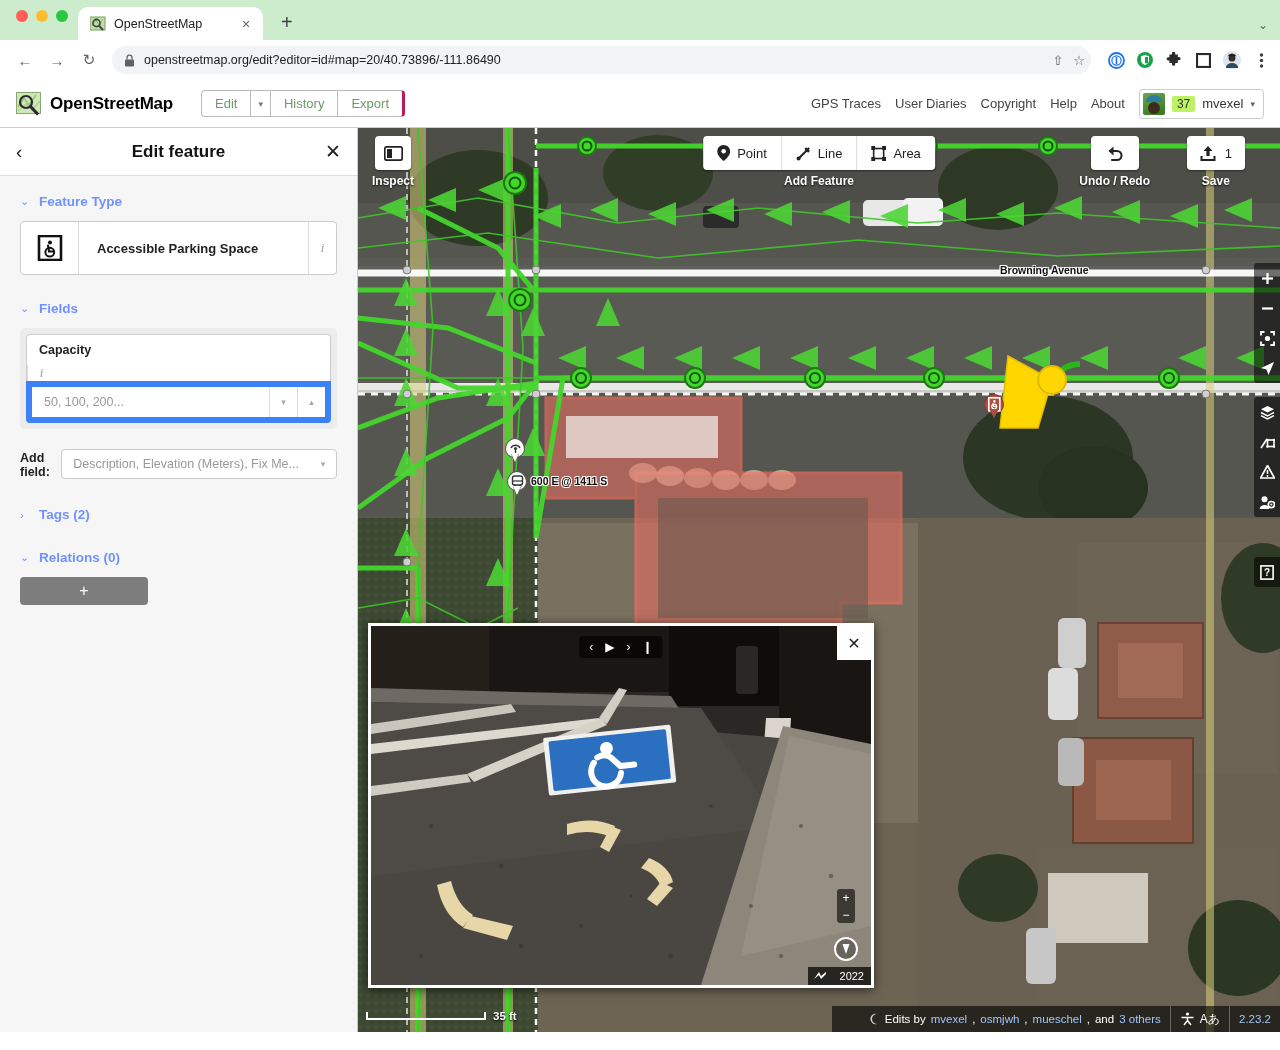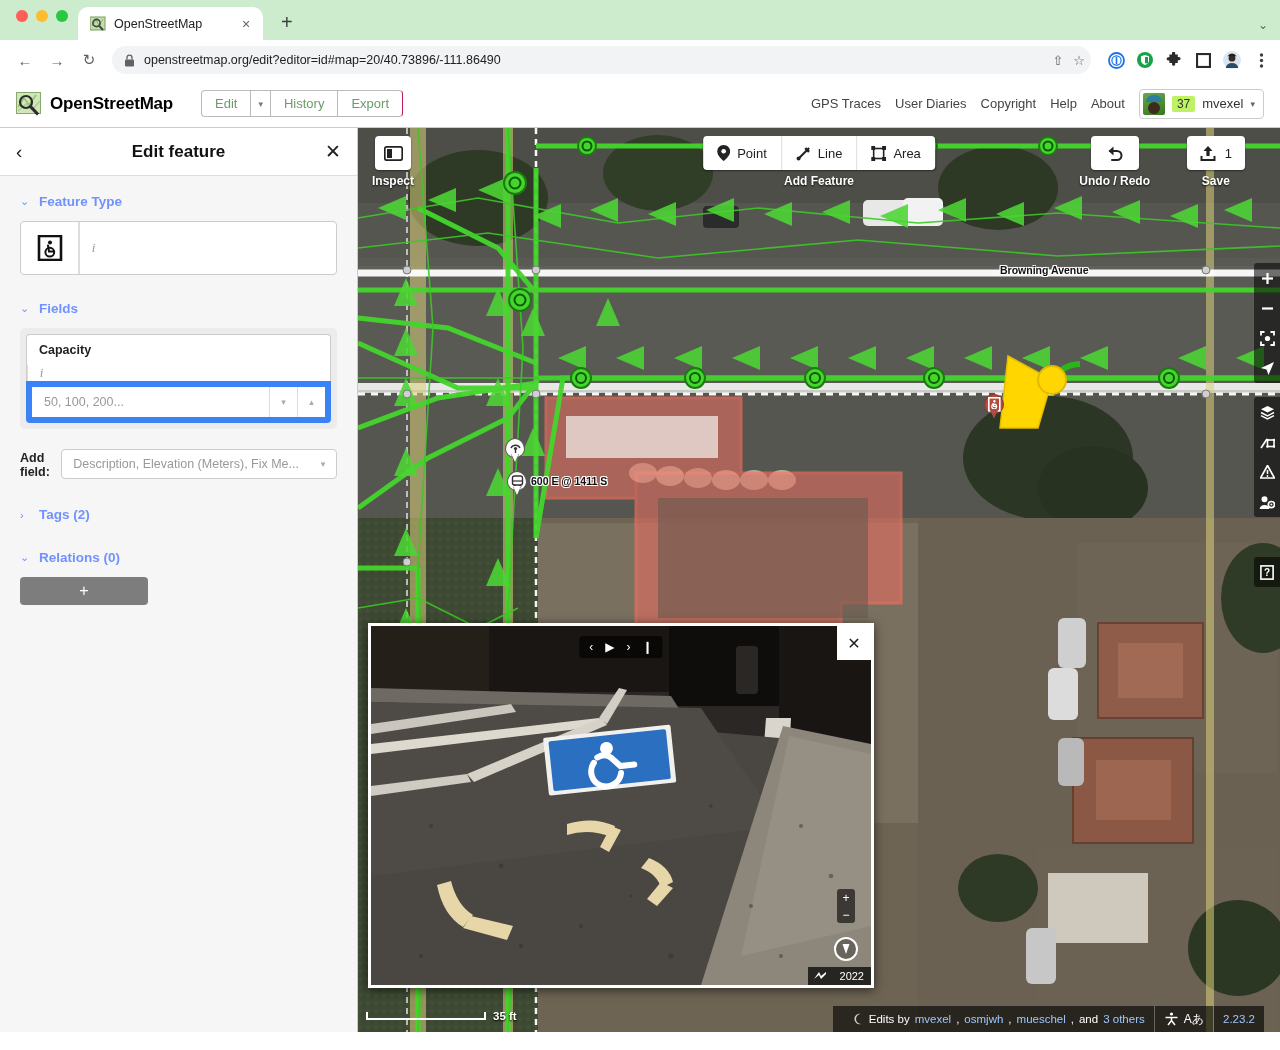--- a/index.html
+++ b/index.html
@@ -44,21 +44,21 @@
   }
   .osm-logo-wrap { display:flex; align-items:center; gap:8px; }
   .osm-logo { width:26px; height:26px; }
   .osm-name { font-size:17px; font-weight:bold; color:#000; letter-spacing:-0.2px; }
   .btngrp { display:flex; margin-left:14px; }
   .btngrp a {
     border:1px solid #bbb; padding:5px 13px; font-size:13px; color:#6a9c6a;
     background:#fff; border-right:none; text-decoration:none;
   }
   .btngrp a:first-child { border-radius:4px 0 0 4px; }
-  .btngrp a:last-child { border-right:1px solid #be185d; border-radius:0 4px 4px 0; }
+  .btngrp a:last-child { border-right:3px solid #be185d; border-radius:0 4px 4px 0; }
   .btngrp a.caret { padding:5px 7px; font-size:9px; color:#777; display:flex; align-items:center; }
   .hdr-right { margin-left:auto; display:flex; align-items:center; gap:14px; }
   .hdr-right a { font-size:13px; color:#444; text-decoration:none; }
   .userbox {
     display:flex; align-items:center; gap:7px; border:1px solid #ccc; border-radius:4px;
     padding:3px 8px 3px 3px;
   }
   .avatar { width:22px; height:22px; border-radius:2px; background:linear-gradient(160deg,#6aa84f,#38761d); position:relative; overflow:hidden; }
   .avatar::after{content:"";position:absolute;left:5px;top:9px;width:12px;height:12px;border-radius:50%;background:#3d2b1f;}
   .avatar::before{content:"";position:absolute;left:3px;top:2px;width:16px;height:7px;border-radius:7px 7px 0 0;background:#2a7fa0;}
@@ -153,22 +153,22 @@
     position:absolute; left:6px; top:15px; width:0;height:0;
     border-left:4px solid transparent; border-right:4px solid transparent; border-top:9px solid #fff;
     filter:drop-shadow(0 1px 0 #555);
   }
 
   .scalebar { position:absolute; left:8px; bottom:12px; display:flex; align-items:flex-end; gap:7px; }
   .scaleline { width:120px; height:8px; border:2px solid #fff; border-top:none; }
   .scaletext { font-size:11.5px; color:#fff; font-weight:bold; text-shadow:0 1px 2px #000; margin-bottom:-2px; }
 
   .statusbar {
-    position:absolute; right:16px; bottom:0; height:26px; background:rgba(0,0,0,.62);
-    display:flex; align-items:center; gap:0; padding-left:10px; color:#fff; font-size:11.5px;
+    position:absolute; right:0; bottom:0; height:26px; background:rgba(0,0,0,.62);
+    display:flex; align-items:center; gap:0; padding-left:27px; color:#fff; font-size:11.5px;
   }
   .statusbar .seg { padding:0 9px; border-left:1px solid rgba(255,255,255,.3); display:flex; align-items:center; gap:5px; height:26px; }
   .statusbar .seg:first-child { border-left:none; }
   .statusbar a { color:#9ec7ff; text-decoration:none; }
   .statusbar .ver { color:#9ec7ff; }
 
   
   .photo {
     position:absolute; left:10px; bottom:44px; width:506px; height:365px;
     background:#000; border:3px solid #fff; box-shadow:0 2px 10px rgba(0,0,0,.6);
@@ -334,20 +334,21 @@
 
       <div class="preset">
         <span class="preset-icon">
           <svg width="26" height="26" viewBox="0 0 26 26">
             <rect x="2" y="1" width="22" height="24" fill="none" stroke="#111" stroke-width="2.6"></rect>
             <circle cx="13" cy="7.6" r="2" fill="#111"></circle>
             <path d="M11 10.5 l1 6 h5" stroke="#111" stroke-width="2" fill="none" stroke-linecap="round"></path>
             <circle cx="12.8" cy="17.2" r="4.4" fill="none" stroke="#111" stroke-width="2"></circle>
           </svg>
         </span>
+        <span class="preset-label">Accessible Parking Space</span>
         <span class="preset-info">i</span>
       </div>
 
       <div class="disclosure">
         <span class="chev">⌄</span>
         <span class="dlabel">Fields</span>
       </div>
 
       <div class="fieldblock">
         <div class="fieldrow-label">

